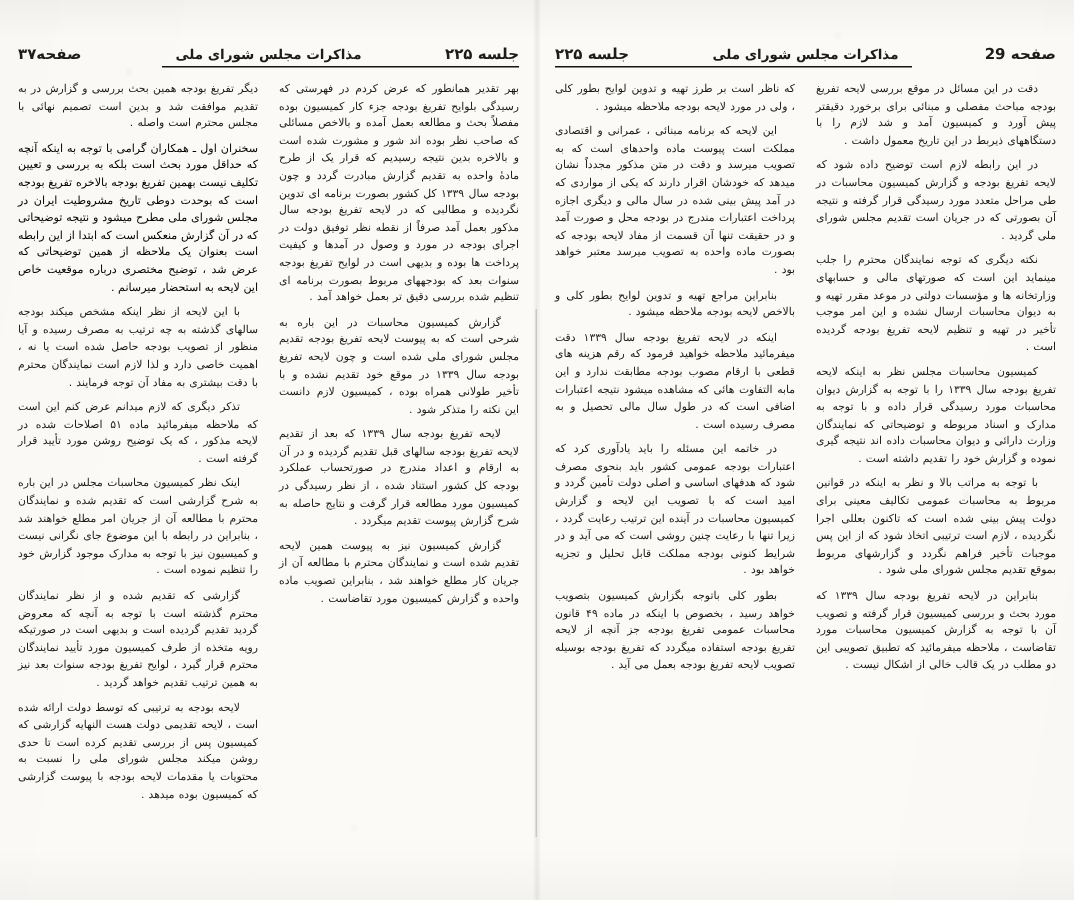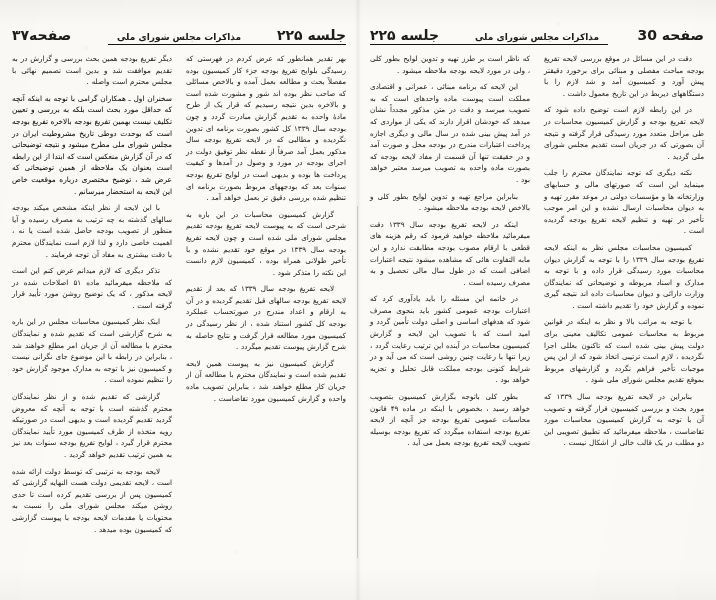--- a/index.html
+++ b/index.html
@@ -104,21 +104,21 @@
   .rh-title {
     font-weight: 700;
     font-size: 9px;
     position: absolute;
     left: 0; right: 0;
     text-align: center;
     bottom: 0;
   }
   .rh-session, .rh-folio {
     font-weight: 700;
-    font-size: 14px;
+    font-size: 10px;
     position: relative;
     z-index: 2;
   }
   .rule {
     height: 0;
     border-top: 1.4px solid #15140f;
     margin: 2px 0 0 0;
   }
   
   .rule.partial-right { margin-left: 96px; }
@@ -170,21 +170,21 @@
 </head>
 <body>
 
 <div id="scan">
 
   <div class="spread">
 
     <div class="page">
 
       <div class="runhead">
-        <span class="rh-cell rh-folio">صفحه 30</span>
+        <span class="rh-cell rh-folio">صفحه 29</span>
         <span class="rh-title">مذاکرات مجلس شورای ملی</span>
         <span class="rh-cell rh-session">جلسه ۲۲۵</span>
       </div>
       <div class="rule partial-left"></div>
 
       <div class="cols">
 
         <div class="col">
           <p class="para indent">دقت در این مسائل در موقع بررسی لایحه تفریغ بودجه مباحث مفصلی و مبنائی برای برخورد دقیقتر پیش آورد و کمیسیون آمد و شد لازم را با دستگاههای ذیربط در این تاریخ معمول داشت .</p>
           <p class="para indent">در این رابطه لازم است توضیح داده شود که لایحه تفریغ بودجه و گزارش کمیسیون محاسبات در طی مراحل متعدد مورد رسیدگی قرار گرفته و نتیجه آن بصورتی که در جریان است تقدیم مجلس شورای ملی گردید .</p>

